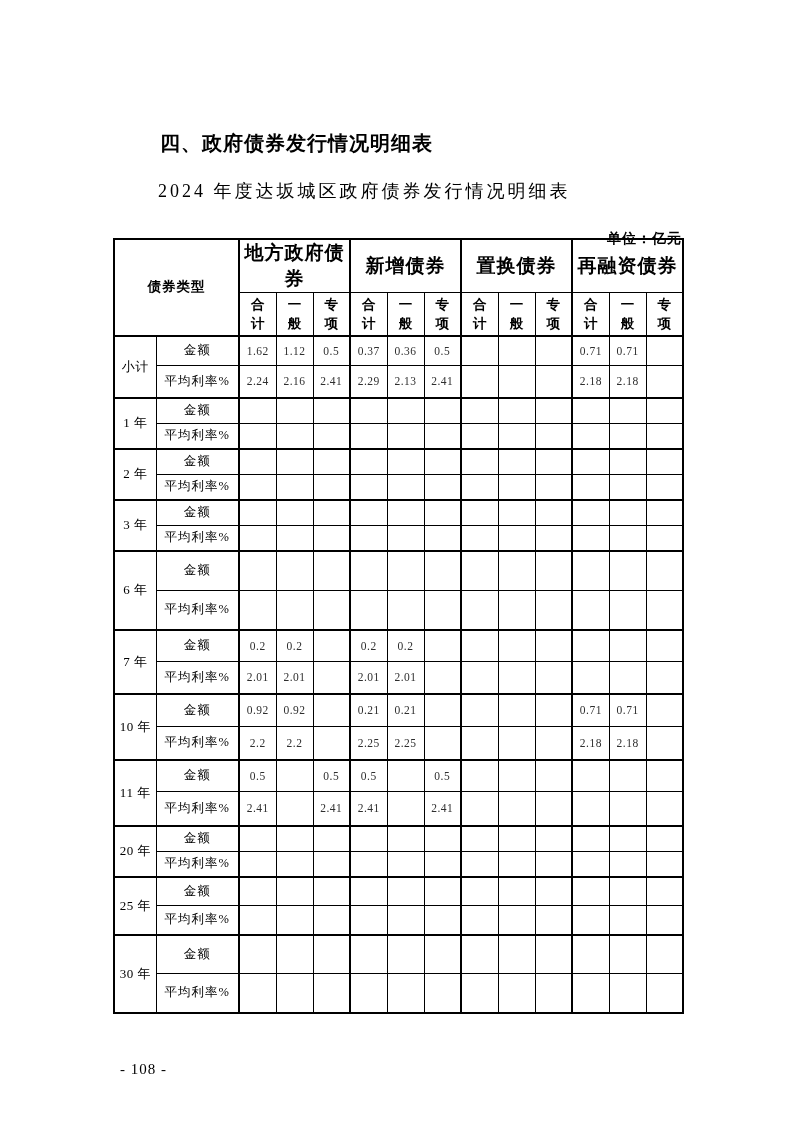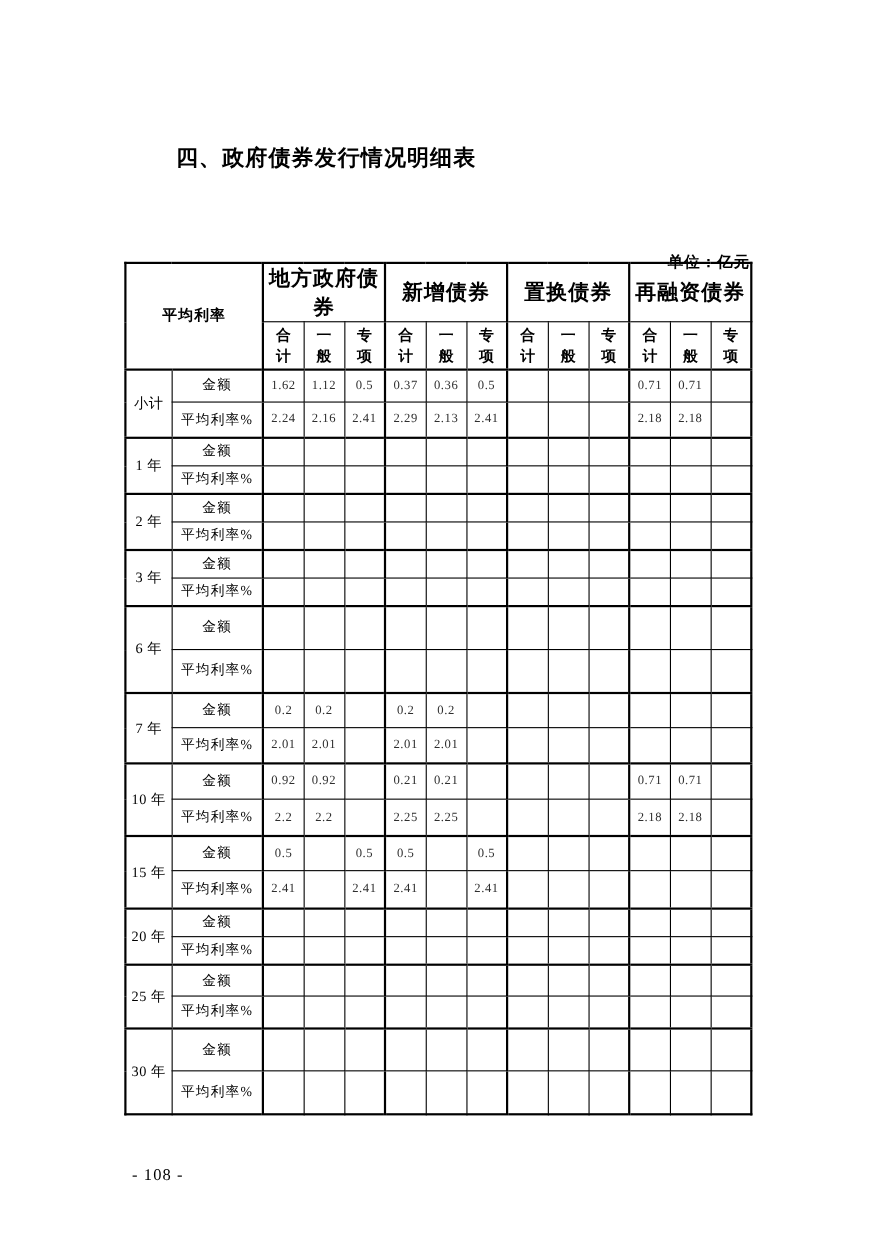--- a/index.html
+++ b/index.html
@@ -75,20 +75,21 @@
     letter-spacing: 1px;
   }
 </style>
 </head>
 <body>
 
 <div class="page">
 
   <div class="heading">四、政府债券发行情况明细表</div>
 
+  <div class="subtitle">2024 年度达坂城区政府债券发行情况明细表</div>
 
   <div class="unit">单位：亿元</div>
 
   <table class="bond">
     <colgroup>
       <col style="width:42px">
       <col style="width:83px">
       <col style="width:37px">
         <col style="width:37px">
         <col style="width:37px">
@@ -97,21 +98,21 @@
         <col style="width:37px">
       <col style="width:37px">
         <col style="width:37px">
         <col style="width:37px">
       <col style="width:37px">
         <col style="width:37px">
         <col style="width:37px">
     </colgroup>
     <thead>
       <tr class="gh">
-        <th class="corner" colspan="2" rowspan="2">平均利率</th>
+        <th class="corner" colspan="2" rowspan="2">债券类型</th>
         <th class="group gl" colspan="3">地方政府债券</th>
         <th class="group gl" colspan="3">新增债券</th>
         <th class="group gl" colspan="3">置换债券</th>
         <th class="group gl" colspan="3">再融资债券</th>
       </tr>
       <tr class="sh">
         <th class="sub gl">合
 计</th>
         <th class="sub">一
 般</th>
@@ -349,21 +350,21 @@
           <td class="num">2.25</td>
           <td class="num"></td>
           <td class="num gl"></td>
           <td class="num"></td>
           <td class="num"></td>
           <td class="num gl">2.18</td>
           <td class="num">2.18</td>
           <td class="num"></td>
         </tr>
         <tr class="group-start" style="height: 32px;">
-          <th class="year" rowspan="2">15 年</th>
+          <th class="year" rowspan="2">11 年</th>
           <th class="metric">金额</th>
           <td class="num gl">0.5</td>
           <td class="num"></td>
           <td class="num">0.5</td>
           <td class="num gl">0.5</td>
           <td class="num"></td>
           <td class="num">0.5</td>
           <td class="num gl"></td>
           <td class="num"></td>
           <td class="num"></td>

